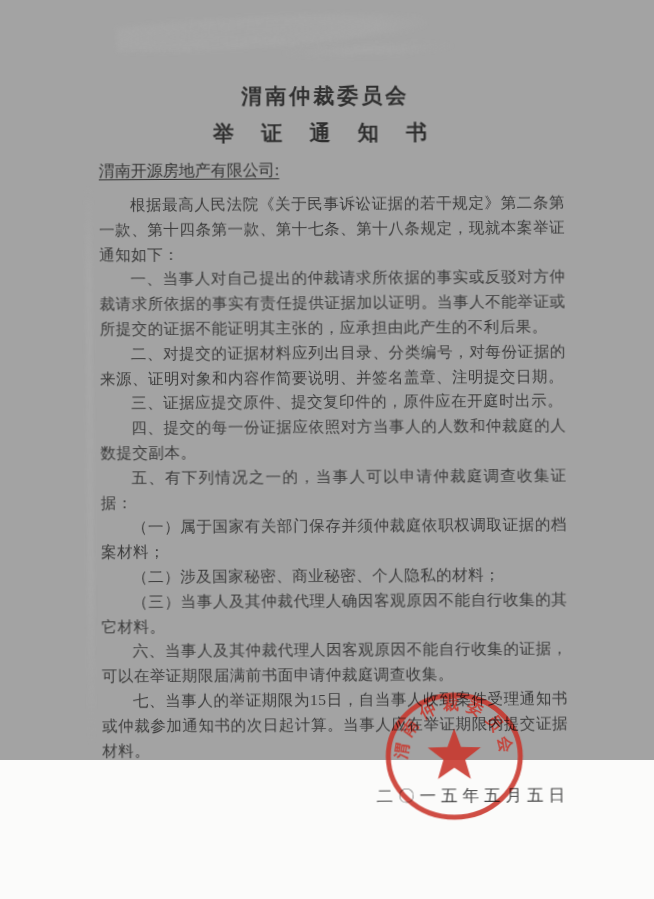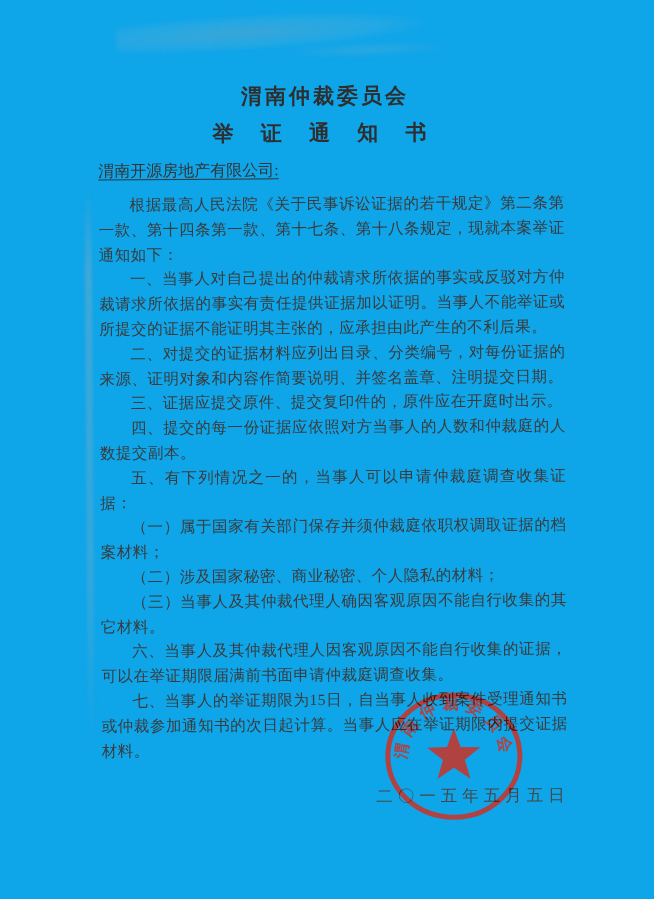--- a/index.html
+++ b/index.html
@@ -4,22 +4,22 @@
 <style>
   html, body { margin: 0; padding: 0; }
   body {
     width: 654px; height: 899px;
     background: #fbfbfa;
     overflow: hidden;
     font-family: "Liberation Serif", "DejaVu Serif", serif;
   }
   .page {
     position: relative;
-    width: 654px; height: 899px;
-    background: #0ea5e9;
+    width: 654px; height: 760px;
+    background: #a3a3a3;
   }
   .sheet {
     position: absolute;
     inset: 0;
     transform: rotate(-0.35deg);
     color: #3a3a3a;
   }
   
   .smudge-a {
     position: absolute; top: 14px; left: 118px; width: 310px; height: 34px;

